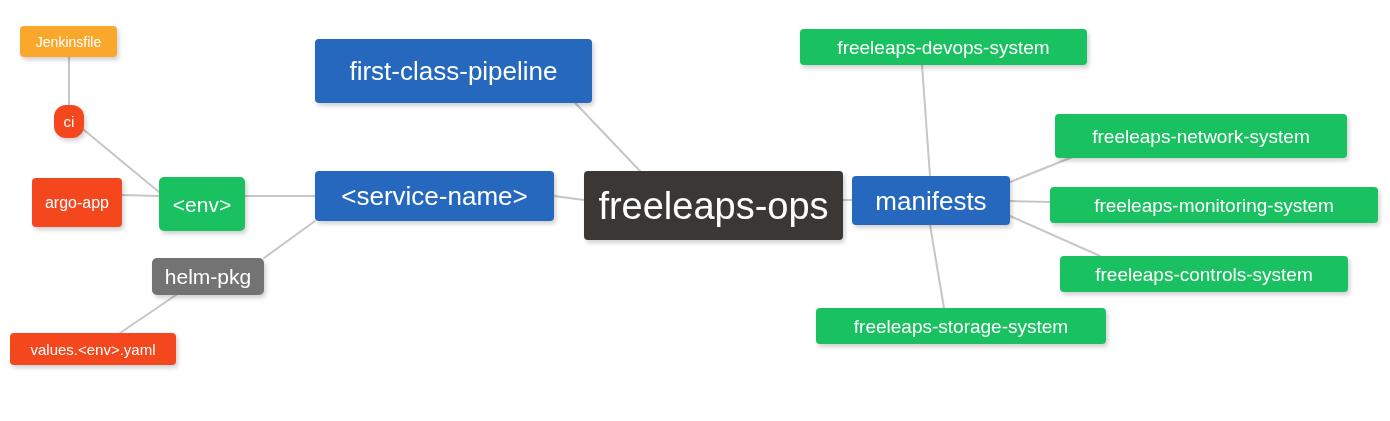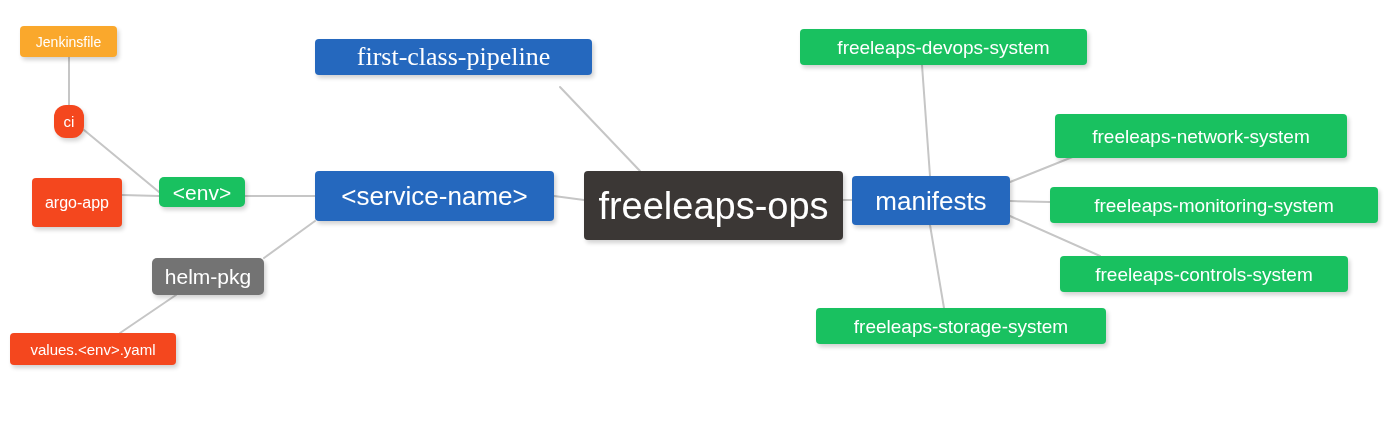--- a/index.html
+++ b/index.html
@@ -68,30 +68,30 @@
   <div id="node-layer">
       <div class="node" style="left: 20px; top: 26px; width: 97px; height: 31px; background: rgb(250, 168, 44); font-size: 14px; border-radius: 4px;">
         <span class="node-label">Jenkinsfile</span>
       </div>
       <div class="node" style="left: 54px; top: 105px; width: 30px; height: 33px; background: rgb(244, 71, 30); font-size: 15px; border-radius: 12px;">
         <span class="node-label">ci</span>
       </div>
       <div class="node" style="left: 32px; top: 178px; width: 90px; height: 49px; background: rgb(244, 71, 30); font-size: 16px; border-radius: 4px;">
         <span class="node-label">argo-app</span>
       </div>
-      <div class="node" style="left: 159px; top: 177px; width: 86px; height: 30px; background: rgb(25, 193, 96); font-size: 21px; border-radius: 5px;">
+      <div class="node" style="left: 159px; top: 177px; width: 86px; height: 54px; background: rgb(25, 193, 96); font-size: 21px; border-radius: 5px;">
         <span class="node-label">&lt;env&gt;</span>
       </div>
       <div class="node" style="left: 152px; top: 258px; width: 112px; height: 37px; background: #737373; font-size: 21px; border-radius: 5px;">
         <span class="node-label">helm-pkg</span>
       </div>
       <div class="node" style="left: 10px; top: 333px; width: 166px; height: 32px; background: rgb(244, 71, 30); font-size: 15px; border-radius: 4px;">
         <span class="node-label">values.&lt;env&gt;.yaml</span>
       </div>
-      <div class="node" style="left: 315px; top: 39px; width: 277px; height: 36px; background: rgb(37, 104, 190); font-size: 26px; border-radius: 4px; font-family: Liberation Serif, serif;">
+      <div class="node" style="left: 315px; top: 39px; width: 277px; height: 64px; background: rgb(37, 104, 190); font-size: 26px; border-radius: 4px;">
         <span class="node-label">first-class-pipeline</span>
       </div>
       <div class="node" style="left: 315px; top: 171px; width: 239px; height: 50px; background: rgb(37, 104, 190); font-size: 26px; border-radius: 4px;">
         <span class="node-label">&lt;service-name&gt;</span>
       </div>
       <div class="node" style="left: 584px; top: 171px; width: 259px; height: 69px; background: rgb(59, 55, 53); font-size: 38px; border-radius: 4px;">
         <span class="node-label">freeleaps-ops</span>
       </div>
       <div class="node" style="left: 852px; top: 176px; width: 158px; height: 49px; background: rgb(37, 104, 190); font-size: 26px; border-radius: 4px;">
         <span class="node-label">manifests</span>

